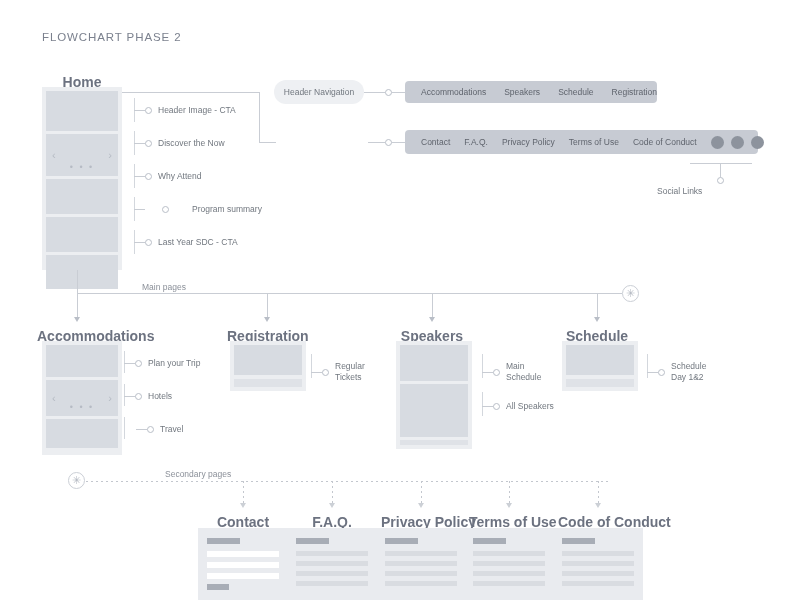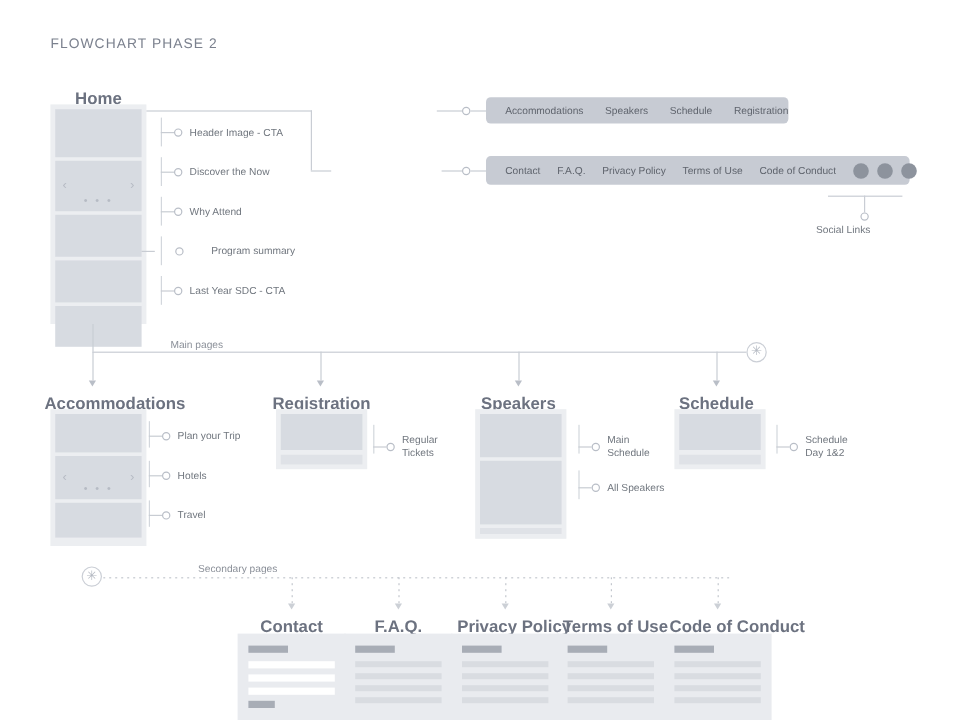--- a/index.html
+++ b/index.html
@@ -155,35 +155,36 @@
   <div class="leaf" style="left:134px;top:138px;">
     <span class="stub"></span>
     <span class="dot"></span>
     <span class="lbl">Discover the Now</span>
   </div>
   <div class="leaf" style="left:134px;top:171px;">
     <span class="stub"></span>
     <span class="dot"></span>
     <span class="lbl">Why Attend</span>
   </div>
-  <div class="leaf" style="left:118px;top:204px;gap:17px;">
+  <div class="leaf" style="left:134px;top:204px;gap:17px;">
     <span class="stub"></span>
     <span class="dot"></span>
     <span class="lbl">Program summary</span>
   </div>
   <div class="leaf" style="left:134px;top:237px;">
     <span class="stub"></span>
     <span class="dot"></span>
     <span class="lbl">Last Year SDC - CTA</span>
   </div>
 
   <div class="hline" style="left:122px;top:92px;width:138px;"></div>
   <div class="vline" style="left:259px;top:92px;height:50px;"></div>
   <div class="hline" style="left:259px;top:142px;width:17px;"></div>
 
+  <div class="pill" style="left:274px;top:80px;width:90px;height:24px;">Header Navigation</div>
   <div class="hline" style="left:364px;top:92px;width:21px;"></div>
   <div class="endpoint" style="left:385px;top:89px;"></div>
   <div class="hline" style="left:392px;top:92px;width:13px;"></div>
 
   <div class="navbar" style="left:405px;top:81px;width:252px;height:22px;">
     <span>Accommodations</span>
     <span>Speakers</span>
     <span>Schedule</span>
     <span>Registration</span>
   </div>
@@ -201,21 +202,21 @@
     <span class="social">
       <i></i>
       <i></i>
       <i></i>
     </span>
   </div>
 
   <div class="hline" style="left:690px;top:163px;width:62px;"></div>
   <div class="vline" style="left:720px;top:163px;height:14px;"></div>
   <div class="endpoint" style="left:717px;top:177px;"></div>
-  <div class="sociallabel" style="left:680px;top:186px;">Social Links</div>
+  <div class="sociallabel" style="left:657px;top:186px;">Social Links</div>
 
   <div class="vline" style="left:77px;top:270px;height:23px;"></div>
   <div class="hline" style="left:77px;top:293px;width:545px;"></div>
   <div class="branch-label" style="left:142px;top:282px;">Main pages</div>
 
   <div class="vline" style="left:77px;top:293px;height:24px;"></div>
   <div class="arrow-down" style="left:73.5px;top:317px;"></div>
   <div class="vline" style="left:267px;top:293px;height:24px;"></div>
   <div class="arrow-down" style="left:263.5px;top:317px;"></div>
   <div class="vline" style="left:432px;top:293px;height:24px;"></div>
@@ -242,21 +243,21 @@
   <div class="leaf" style="left:124px;top:358px;">
     <span class="stub"></span>
     <span class="dot"></span>
     <span class="lbl">Plan your Trip</span>
   </div>
   <div class="leaf" style="left:124px;top:391px;">
     <span class="stub"></span>
     <span class="dot"></span>
     <span class="lbl">Hotels</span>
   </div>
-  <div class="leaf" style="left:124px;top:424px;">
+  <div class="leaf" style="left:136px;top:424px;">
     <span class="stub"></span>
     <span class="dot"></span>
     <span class="lbl">Travel</span>
   </div>
 
   <div class="node-title" style="left:227px;top:328px;width:80px;">Registration</div>
   <div class="mock" style="left:230px;top:341px;width:76px;height:50px;">
     <div class="seg" style="height:30px;"></div>
     <div class="foot"></div>
   </div>

